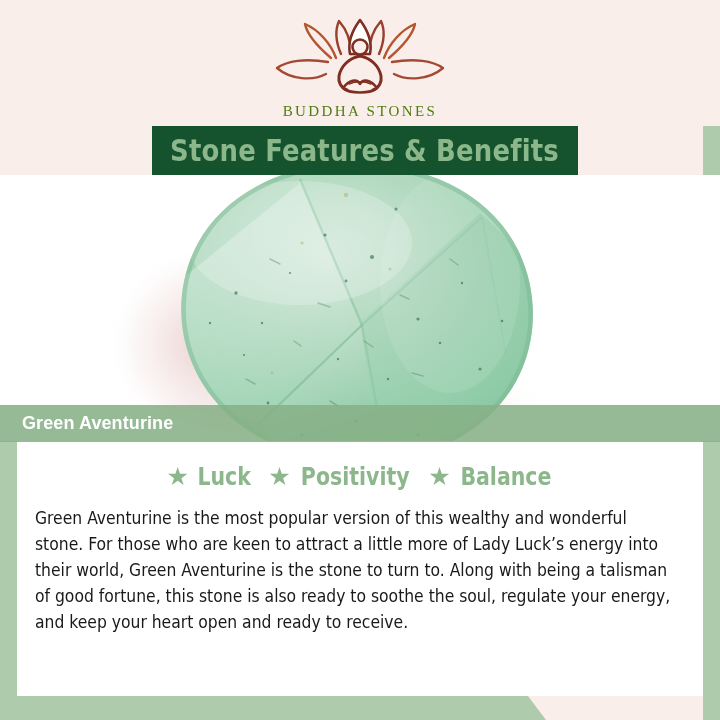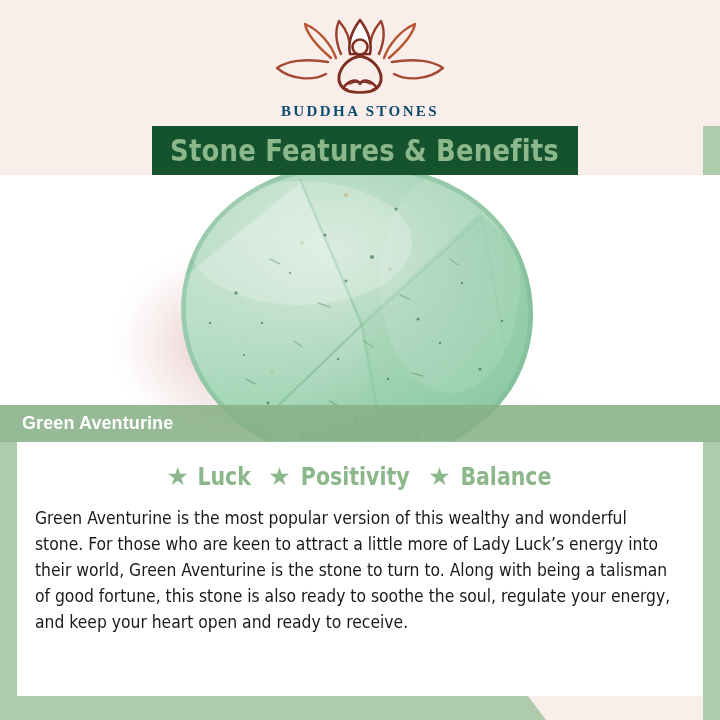--- a/index.html
+++ b/index.html
@@ -64,22 +64,22 @@
     width: 720px;
     text-align: center;
   }
   .logo-mark { display: block; margin: 0 auto; }
   .logo-text {
     display: block;
     margin-top: 3px;
     font-family: "Liberation Serif", serif;
     font-size: 15px;
     letter-spacing: 2.4px;
-    color: #0c4a6e;
-    font-weight: 700;
+    color: #4d7c0f;
+    font-weight: 400;
   }
 
   
   .title-band {
     position: absolute;
     left: 152px; top: 126px;
     width: 426px; height: 49px;
     background: #14532d;
     display: flex;
     align-items: center;

